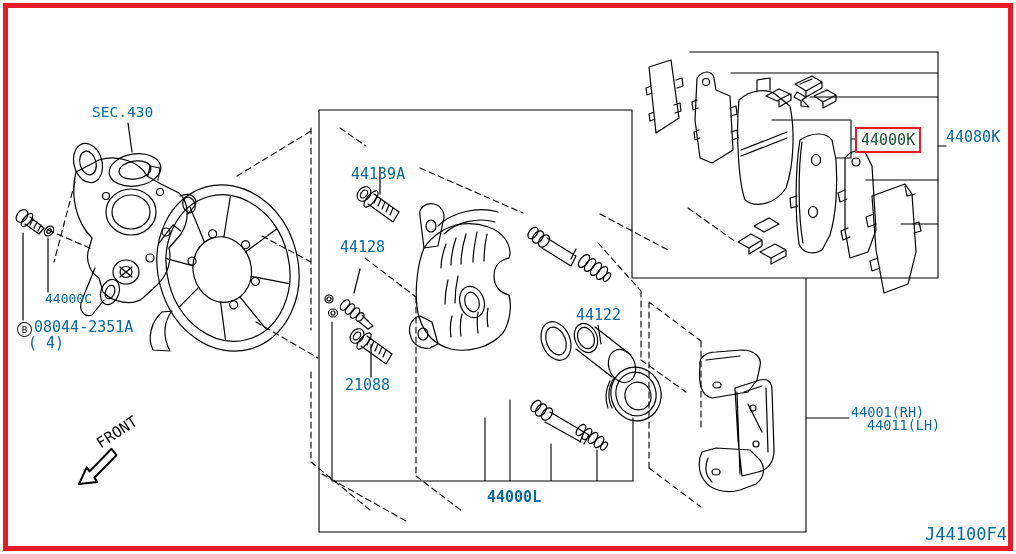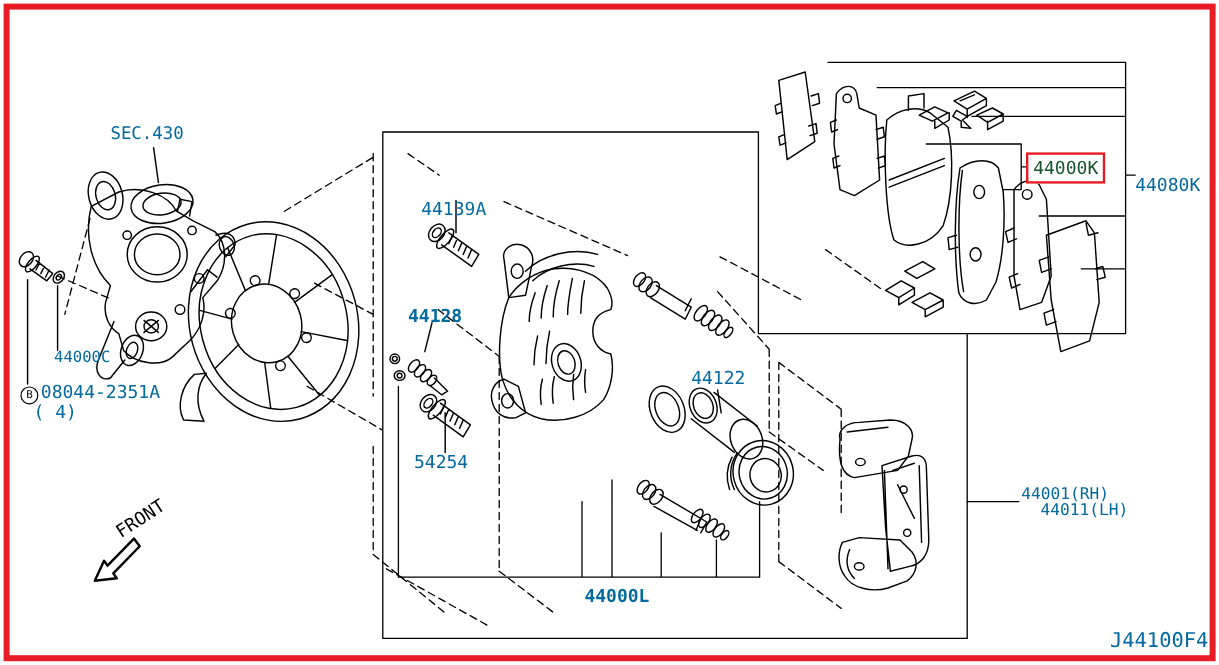--- a/index.html
+++ b/index.html
@@ -223,29 +223,29 @@
 
 
   <div class="label sec" style="left:92px;top:105px;">SEC.430</div>
   <div class="label xs" style="left:45px;top:292px;text-align:center;">44000C</div>
 
   <div class="circled" style="left:17px;top:322px;">B</div>
   <div class="label" style="left:34px;top:320px;">08044-2351A</div>
   <div class="label" style="left:28px;top:336px;">( 4)</div>
 
   <div class="label" style="left:351px;top:150px;margin-top:17px;">44139A</div>
-  <div class="label" style="left:340px;top:256px;font-weight:bold;">44128</div>
-  <div class="label" style="left:345px;top:378px;">54254</div>
+  <div class="label" style="left:340px;top:240px;">44128</div>
+  <div class="label" style="left:345px;top:378px;">21088</div>
   <div class="label" style="left:576px;top:308px;">44122</div>
   <div class="label" style="left:487px;top:490px;font-weight:bold;">44000L</div>
 
   <div id="pad-set-box">
     <span>44000K</span>
   </div>
-  <div class="label" style="left:946px;top:147px;">44080K</div>
+  <div class="label" style="left:946px;top:130px;">44080K</div>
 
   <div class="label sm" style="left:851px;top:405px;">44001(RH)</div>
   <div class="label sm" style="left:851px;top:418px;margin-left:16px;">44011(LH)</div>
 
   <div id="front-label">FRONT</div>
 
   <div class="label lg" style="left:925px;top:526px;">J44100F4</div>
 
   <div id="red-frame"></div>
 </div>

